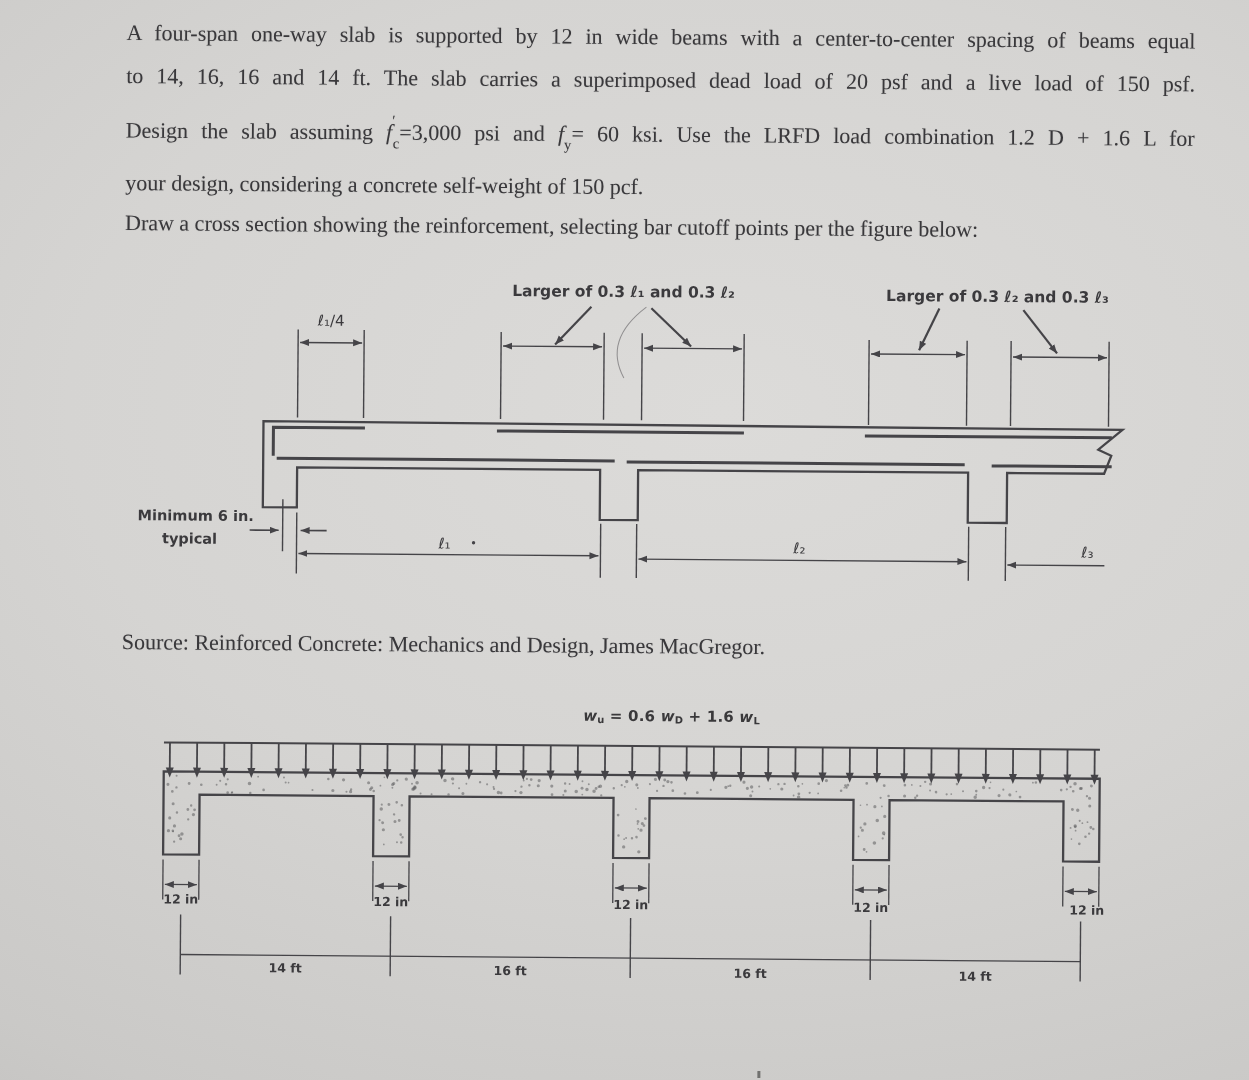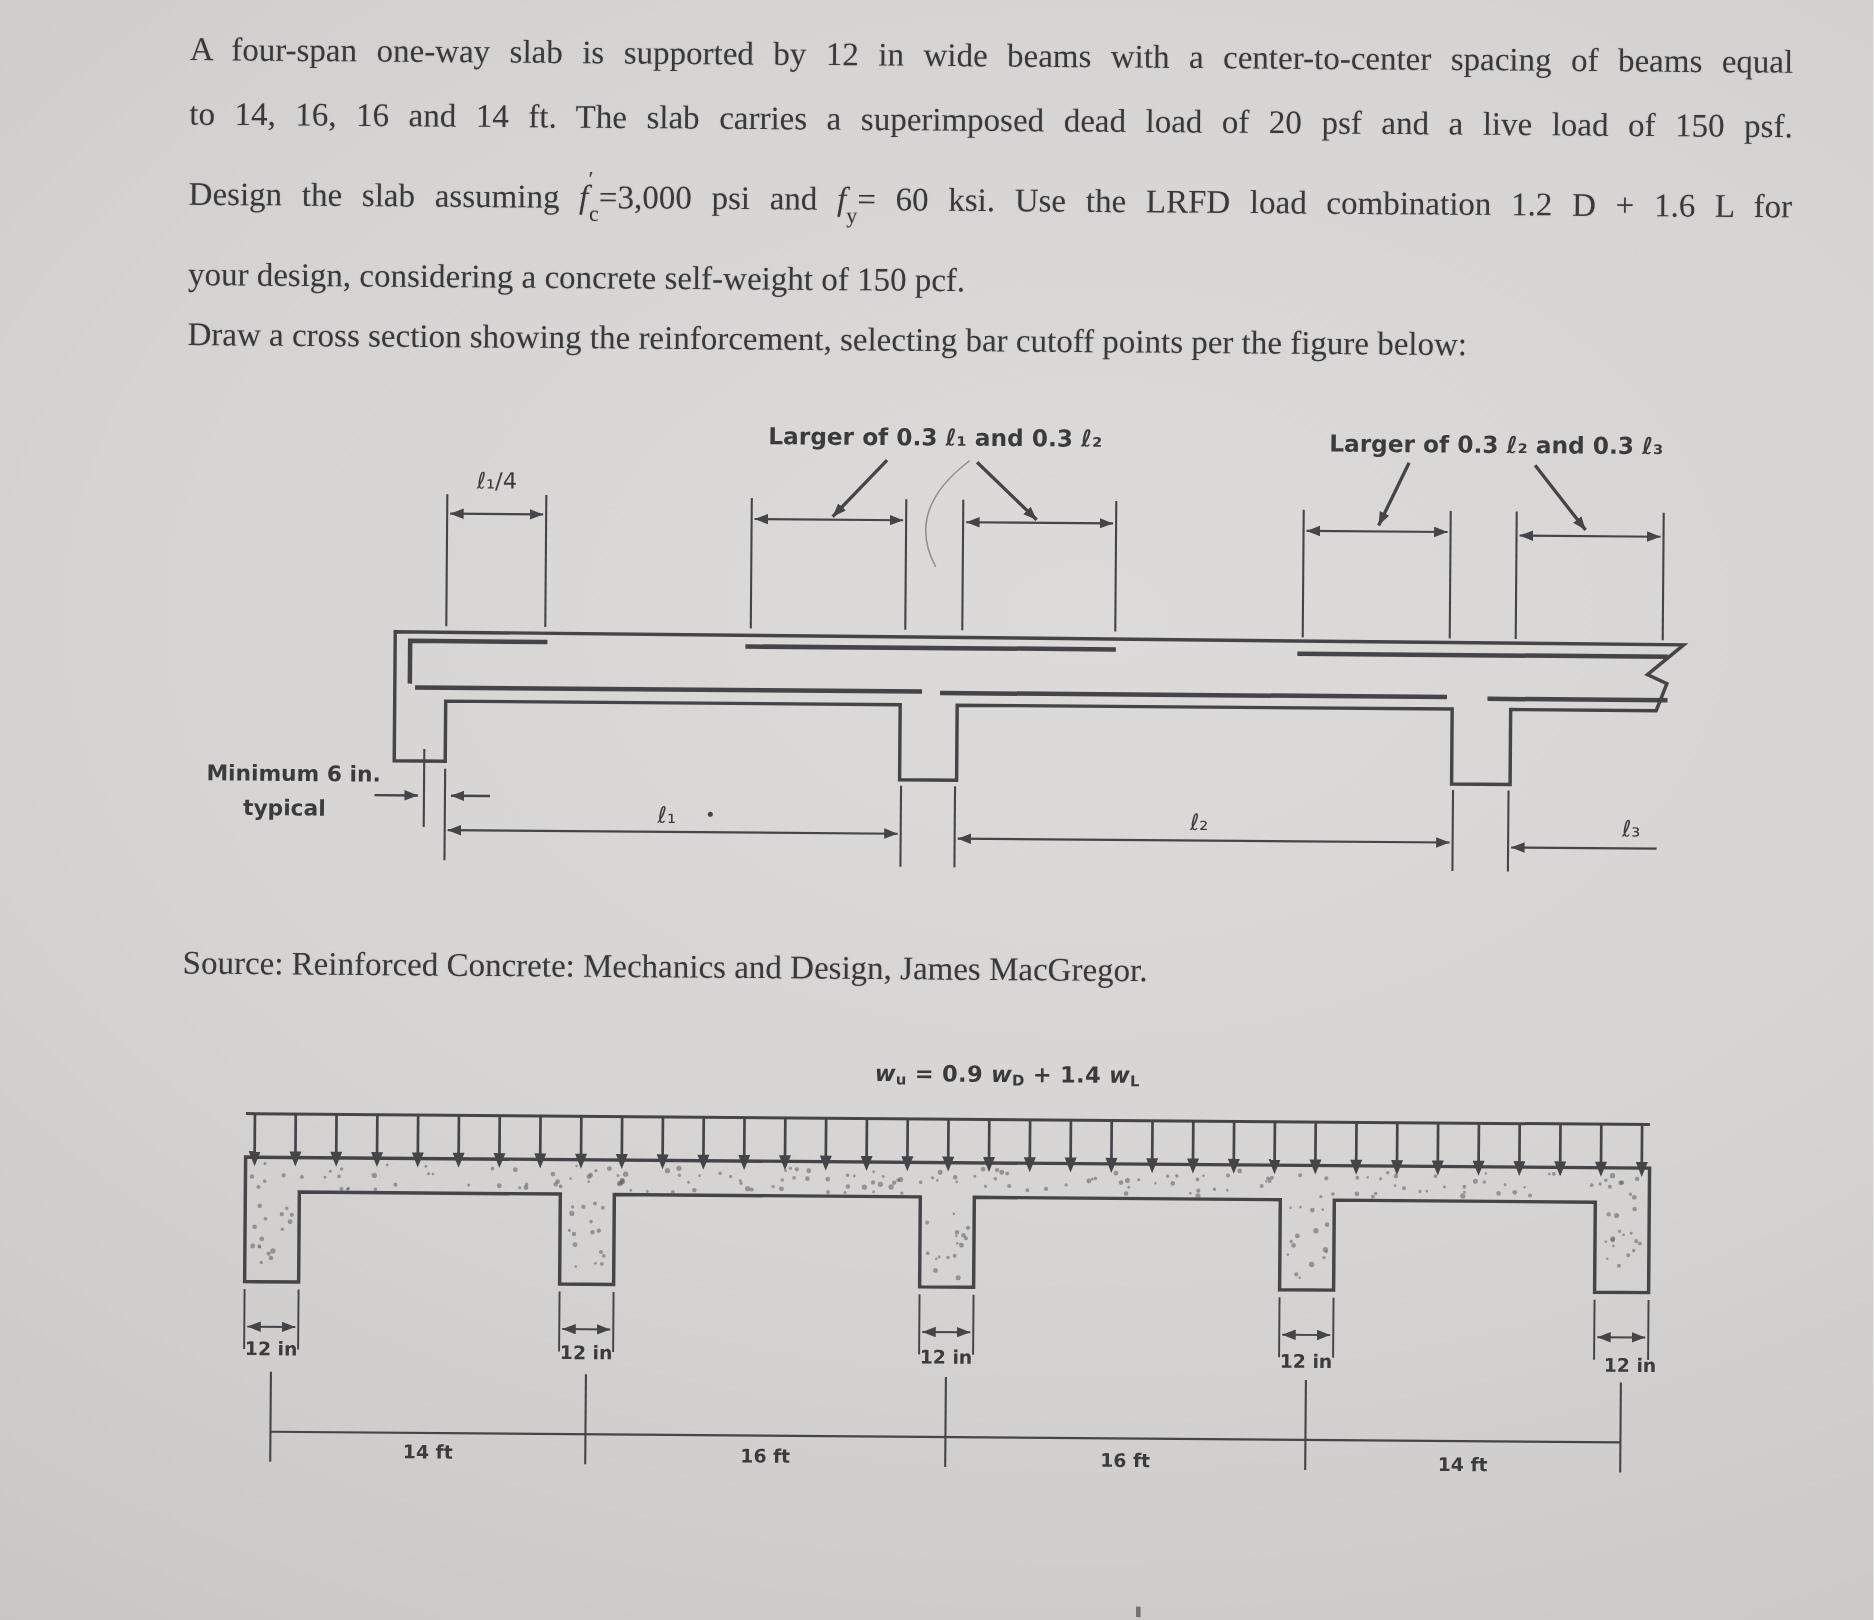--- a/index.html
+++ b/index.html
@@ -114,21 +114,21 @@
       <line class="stroke" x1="1008" y1="292" x2="1105" y2="292" marker-start="url(#arr)"></line>
     </g>
     <text class="fdim" x="445" y="280" text-anchor="middle">ℓ₁</text>
     <circle cx="474" cy="274" r="1.7" fill="#454448"></circle>
     <text class="fdim" x="800" y="282" text-anchor="middle">ℓ₂</text>
     <text class="fdim" x="1088" y="284" text-anchor="middle">ℓ₃</text>
   </svg>
 
   <div class="para src"><span>Source: Reinforced Concrete: Mechanics and Design, James MacGregor.</span></div>
 
-  <div class="formula"><span class="it">w</span><span class="sb">u</span><span> = 0.9 </span><span class="it">w</span><span class="sb">D</span><span> + 1.4 </span><span class="it">w</span><span class="sb">L</span></div>
+  <div class="formula"><span class="it">w</span><span class="sb">u</span><span> = 0.6 </span><span class="it">w</span><span class="sb">D</span><span> + 1.6 </span><span class="it">w</span><span class="sb">L</span></div>
 
   <svg class="fig2" width="1249" height="300" viewBox="0 0 1249 300">
 
     <line class="stroke" x1="166" y1="46" x2="1102" y2="46" stroke-width="2"></line>
     <g id="loadArrows">
         <line x1="172" y1="46" x2="172" y2="72" stroke="#454448" stroke-width="1.8"></line>
         <polygon points="168,71 176,71 172,81" fill="#454448"></polygon>
         <line x1="199.2" y1="46" x2="199.2" y2="72" stroke="#454448" stroke-width="1.8"></line>
         <polygon points="195.2,71 203.2,71 199.2,81" fill="#454448"></polygon>
         <line x1="226.4" y1="46" x2="226.4" y2="72" stroke="#454448" stroke-width="1.8"></line>

